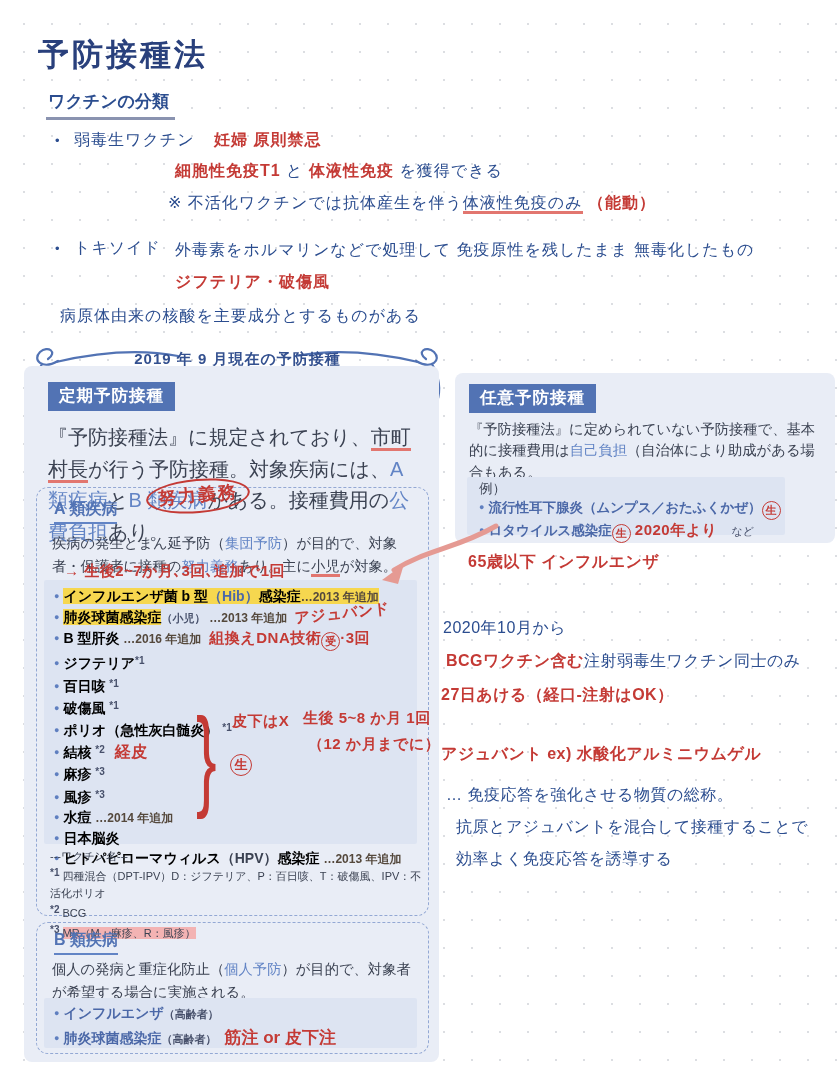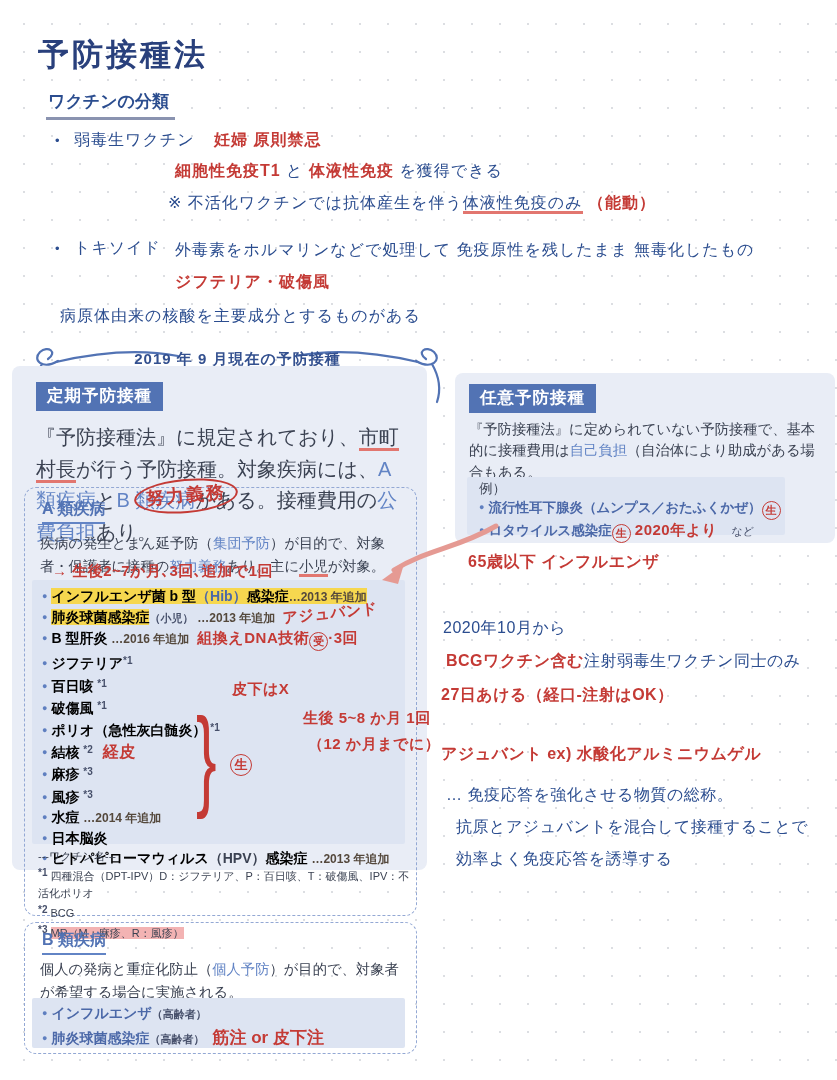--- a/index.html
+++ b/index.html
@@ -80,21 +80,21 @@
       <path d="M30 17 C 14 26, 4 16, 12 8 C 20 1, 30 8, 20 15"></path>
       <path d="M14 20 C 6 34, 5 46, 9 58"></path>
       <path d="M28 18 C 80 6, 118 6, 150 12"></path>
       <path d="M388 17 C 404 26, 414 16, 406 8 C 398 1, 388 8, 398 15"></path>
       <path d="M404 20 C 412 34, 413 46, 409 58"></path>
       <path d="M390 18 C 338 6, 300 6, 268 12"></path>
     </g>
   </svg>
   <div class="abs ribbon-label" style="left:30px;top:350px;width:415px;text-align:center;">2019 年 9 月現在の予防接種</div>
 
-  <div class="abs bigbox" style="left:12px;top:366px;width:415px;height:504px;">
+  <div class="abs bigbox" style="left:24px;top:366px;width:415px;height:696px;">
     <div class="abs badge" style="left:24px;top:16px;">定期予防接種</div>
     <div class="abs print" style="left:24px;top:56px;width:374px;">
       <span>『予防接種法』に規定されており、</span><span class="mred">市町村長</span><span>が行う予防接種。対象疾病には、</span><span class="blue">A 類疾病</span><span>と</span><span class="blue">B 類疾病</span><span>がある。接種費用の</span><span class="blue">公費負担</span><span>あり。</span>
     </div>
 
     <div class="abs subbox" style="left:12px;top:121px;width:391px;height:427px;"></div>
     <div class="abs subhead2" style="left:30px;top:133px;">A 類疾病</div>
     <div class="abs circle-red" style="left:122px;top:113px;">努力義務</div>
     <div class="abs print" style="left:28px;top:166px;width:366px;font-size:14.3px;">
       <span>疾病の発生とまん延予防（</span><span class="blue">集団予防</span><span>）が目的で、対象者・保護者に接種の</span><span class="blue">努力義務</span><span>あり。主に</span><span class="mred">小児</span><span>が対象。</span>
@@ -129,21 +129,21 @@
     <div class="abs print" style="left:28px;top:592px;width:366px;font-size:14.3px;">
       <span>個人の発病と重症化防止（</span><span class="blue">個人予防</span><span>）が目的で、対象者が希望する場合に実施される。</span>
     </div>
     <div class="abs panel" style="left:20px;top:632px;width:373px;height:50px;padding:4px 0 0 10px;box-sizing:border-box;">
       <div class="li" style="line-height:23px;"><span class="b">●</span><span class="dblue">インフルエンザ</span><span class="small">（高齢者）</span></div>
       <div class="li" style="line-height:23px;"><span class="b">●</span><span class="dblue">肺炎球菌感染症</span><span class="small">（高齢者）</span><span class="hwr" style="font-size:17px;margin-left:8px;">筋注 or 皮下注</span></div>
     </div>
   </div>
 
   <div class="abs brace" style="left:196px;top:708px;">}</div>
-  <div class="abs hwr hw15" style="left:232px;top:680px;">皮下はX</div>
+  <div class="abs hwr hw15" style="left:232px;top:712px;">皮下はX</div>
   <div class="abs hwr hw15" style="left:303px;top:709px;">生後 5~8 か月  1回</div>
   <div class="abs hwr hw15" style="left:308px;top:735px;">（12 か月までに）</div>
   <div class="abs mark-circle" style="left:230px;top:754px;width:20px;height:20px;line-height:20px;font-size:13px;">生</div>
 
   <div class="abs bigbox" style="left:455px;top:373px;width:380px;height:170px;">
     <div class="abs badge" style="left:14px;top:11px;">任意予防接種</div>
     <div class="abs print" style="left:14px;top:46px;width:352px;font-size:14.3px;line-height:1.5;">
       <span>『予防接種法』に定められていない予防接種で、基本的に接種費用は</span><span class="blue">自己負担</span><span>（自治体により助成がある場合もある。</span>
     </div>
     <div class="abs panel" style="left:12px;top:104px;width:318px;height:58px;padding:3px 0 0 12px;box-sizing:border-box;">

